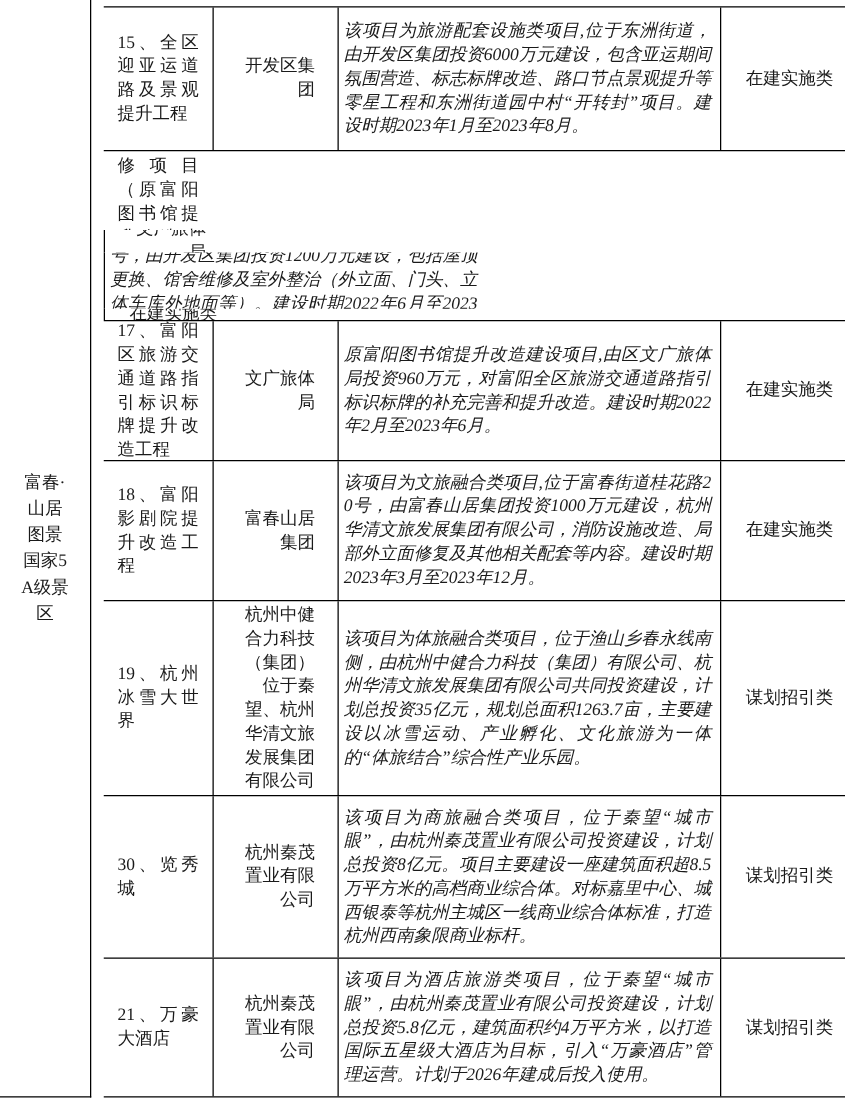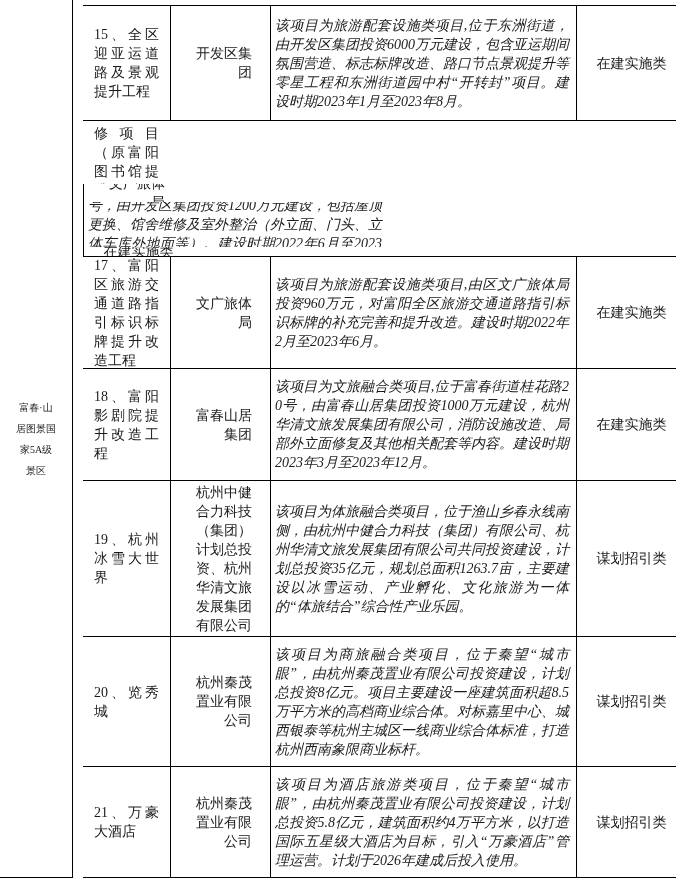--- a/index.html
+++ b/index.html
@@ -3,21 +3,21 @@
 <meta charset="utf-8">
 <style>
   html,body{margin:0;padding:0;background:#fff;}
   #page{position:relative;width:676px;height:880px;background:#ffffff;overflow:hidden;
         font-family:"Liberation Serif","DejaVu Serif",serif;color:#1a1a1a;}
 
   
   #scenic-cell{position:absolute;left:0;top:0;width:73px;height:878px;box-sizing:border-box;
         border-right:1px solid #000;border-bottom:1px solid #000;
         display:flex;flex-direction:column;justify-content:center;}
-  #scenic-cell .txt{width:40px;margin:0 auto;font-size:10px;line-height:21px;
+  #scenic-cell .txt{width:40px;margin:0 auto;font-size:14px;line-height:21px;
         text-align:center;word-break:break-all;}
 
   
   #tbl{position:absolute;left:83px;top:5px;width:603px;box-sizing:border-box;
         border-top:1px solid #000000;}
   .row{display:flex;box-sizing:border-box;border-bottom:1px solid #000;}
   .r0{height:115px;} .r1{height:136px;flex-direction:column;} .r2{height:112px;} .r3{height:112px;}
   .r4{height:156px;} .r5{height:130px;} .r6{height:111px;}
 
   .cell{box-sizing:border-box;display:flex;flex-direction:column;justify-content:center;
@@ -74,21 +74,21 @@
     </div>
 
     <div class="row r2">
       <div class="cell c-name">
           <div class="txt">17、富阳区旅游交通道路指引标识标牌提升改造工程</div>
         </div>
       <div class="cell c-entity">
           <div class="txt">文广旅体局</div>
         </div>
       <div class="cell c-desc">
-          <div class="txt">该项目为旅游配套设施类项目,由区文广旅体局投资960万元，对富阳全区旅游交通道路指引标识标牌的补充完善和提升改造。建设时期2022年2月至2023年6月。</div>
+          <div class="txt">原富阳图书馆提升改造建设项目,由区文广旅体局投资960万元，对富阳全区旅游交通道路指引标识标牌的补充完善和提升改造。建设时期2022年2月至2023年6月。</div>
         </div>
       <div class="cell c-cat">
           <div class="txt">在建实施类</div>
         </div>
     </div>
 
     <div class="row r3">
       <div class="cell c-name">
           <div class="txt">18、富阳影剧院提升改造工程</div>
         </div>
@@ -101,33 +101,33 @@
       <div class="cell c-cat">
           <div class="txt">在建实施类</div>
         </div>
     </div>
 
     <div class="row r4">
       <div class="cell c-name">
           <div class="txt">19、杭州冰雪大世界</div>
         </div>
       <div class="cell c-entity">
-          <div class="txt">杭州中健合力科技（集团）计划总投资、杭州华清文旅发展集团有限公司</div>
+          <div class="txt">杭州中健合力科技（集团）位于秦望、杭州华清文旅发展集团有限公司</div>
         </div>
       <div class="cell c-desc">
           <div class="txt">该项目为体旅融合类项目，位于渔山乡春永线南侧，由杭州中健合力科技（集团）有限公司、杭州华清文旅发展集团有限公司共同投资建设，计划总投资35亿元，规划总面积1263.7亩，主要建设以冰雪运动、产业孵化、文化旅游为一体的“体旅结合”综合性产业乐园。</div>
         </div>
       <div class="cell c-cat">
           <div class="txt">谋划招引类</div>
         </div>
     </div>
 
     <div class="row r5">
       <div class="cell c-name">
-          <div class="txt">20、览秀城</div>
+          <div class="txt">30、览秀城</div>
         </div>
       <div class="cell c-entity">
           <div class="txt">杭州秦茂置业有限公司</div>
         </div>
       <div class="cell c-desc">
           <div class="txt">该项目为商旅融合类项目，位于秦望“城市眼”，由杭州秦茂置业有限公司投资建设，计划总投资8亿元。项目主要建设一座建筑面积超8.5万平方米的高档商业综合体。对标嘉里中心、城西银泰等杭州主城区一线商业综合体标准，打造杭州西南象限商业标杆。</div>
         </div>
       <div class="cell c-cat">
           <div class="txt">谋划招引类</div>
         </div>

